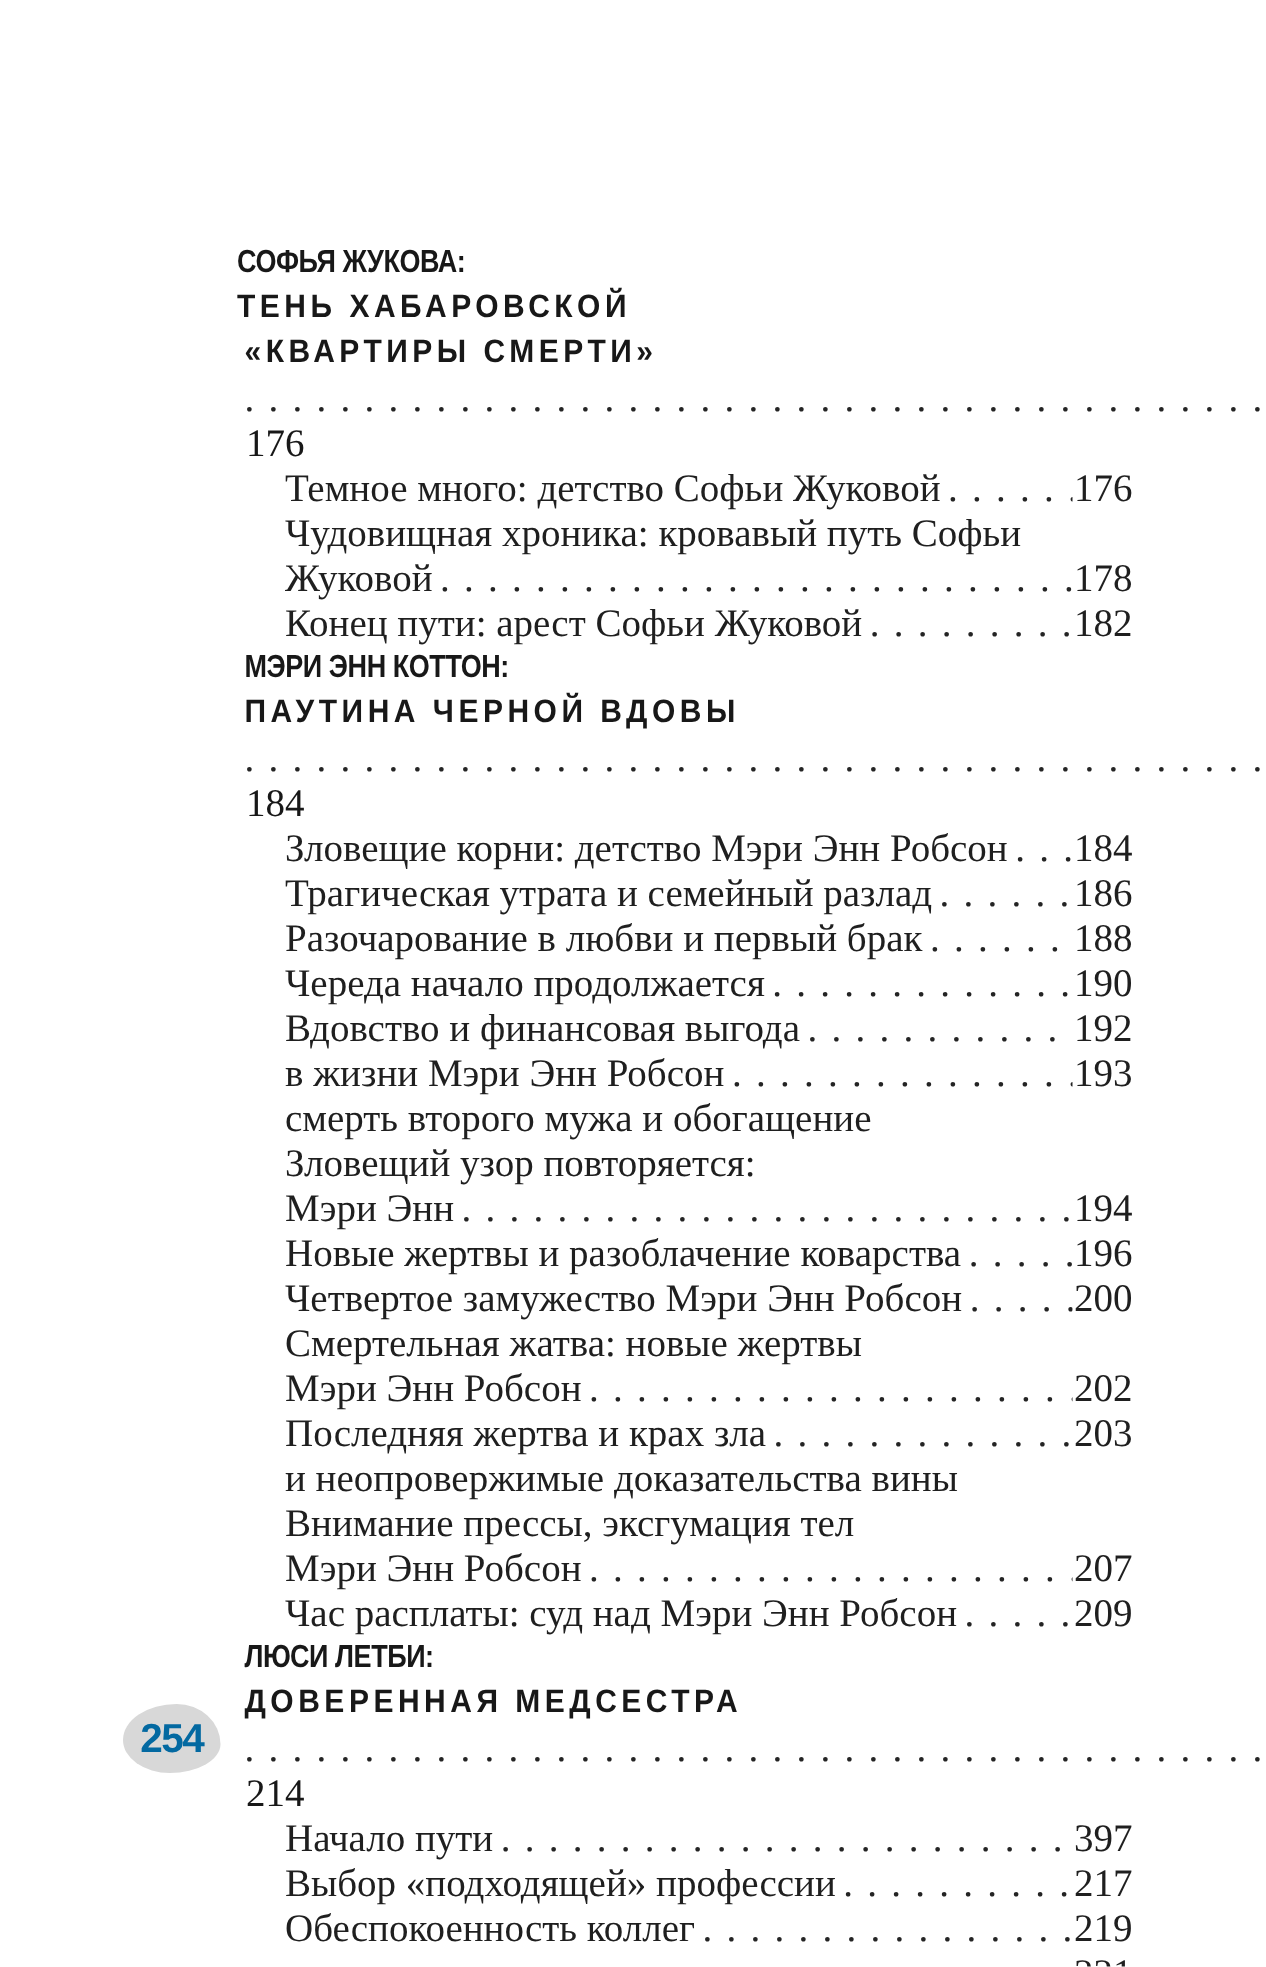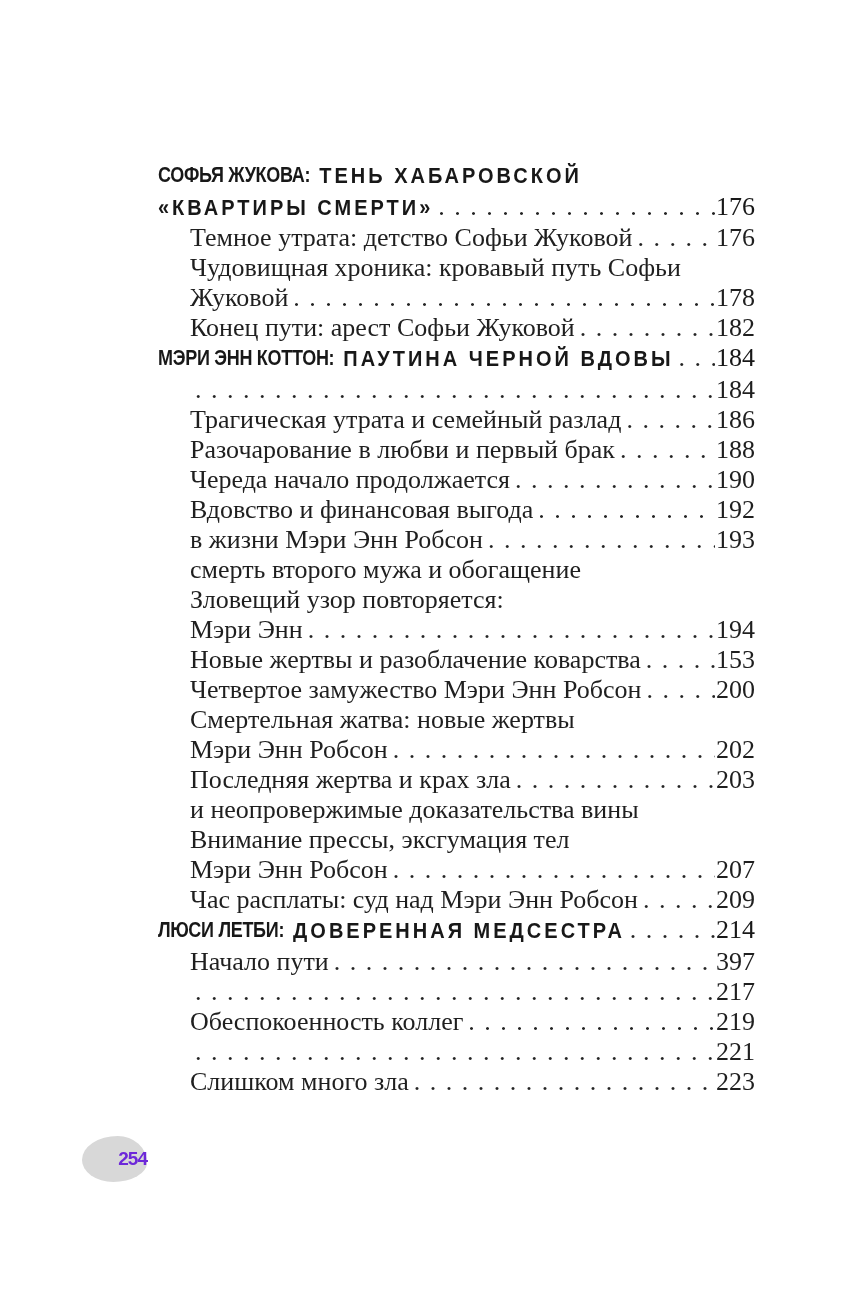--- a/index.html
+++ b/index.html
@@ -15,42 +15,42 @@
   .section + .section{}
   .row,.h-row{display:flex;align-items:baseline;}
   .text{white-space:nowrap;}
   .dots{
     flex:1;overflow:hidden;white-space:nowrap;
     margin-left:5px;letter-spacing:1.5px;color:#242424;
     min-width:0;
   }
   .pageref{white-space:nowrap;padding-left:1px;}
   
-  .h-row{font-family:"Liberation Sans", sans-serif;font-weight:700;color:#181818;}
+  .h-row{font-family:"Liberation Sans", sans-serif;font-weight:700;color:#181818;flex-direction:column;}
   .h-prefix{
     font-size:18px;letter-spacing:-0.3px;margin-right:9px;
     display:inline-block;transform:scaleY(1.18);transform-origin:left calc(100% - 4px);
     white-space:nowrap;
   }
   .h-title{
     font-size:20px;letter-spacing:3px;white-space:nowrap;
     display:inline-block;transform:scaleY(1.08);transform-origin:left calc(100% - 4px);
   }
   .h-row .dots,.h-row .pageref{
     font-family:"Liberation Serif", serif;font-weight:400;font-size:26px;
   }
   .entries{margin-left:32px;}
   
   .badge{
     position:absolute;left:82px;top:1136px;width:65px;height:46px;
     background:#d8d8d8;
     border-radius:55% 45% 52% 48% / 52% 58% 42% 48%;
-    display:flex;align-items:center;justify-content:flex-end;
+    display:flex;align-items:center;justify-content:center;
     font-family:"Liberation Sans", sans-serif;font-weight:700;
-    font-size:19px;letter-spacing:-1px;color:#6d28d9;
+    font-size:27px;letter-spacing:-1px;color:#0369a1;
   }
 </style>
 </head>
 <body>
 
 <div class="toc">
     <div class="section">
       <div class="heading">
         <div class="h-row">
           <span class="h-prefix">СОФЬЯ ЖУКОВА:</span>
@@ -58,21 +58,21 @@
         </div>
         <div class="h-row">
           <span class="h-title">«КВАРТИРЫ СМЕРТИ»</span>
           <span class="dots">. . . . . . . . . . . . . . . . . . . . . . . . . . . . . . . . . . . . . . . . . . . . . . . . . . . . . . . . . . . . . . . . . . . . . . . . . . . . . . . . . . . . . . . . . . </span>
           <span class="pageref">176</span>
         </div>
       </div>
       <div class="entries">
         <div class="entry">
           <div class="row">
-            <span class="text">Темное утрата: детство Софьи Жуковой</span>
+            <span class="text">Темное много: детство Софьи Жуковой</span>
             <span class="dots">. . . . . . . . . . . . . . . . . . . . . . . . . . . . . . . . . . . . . . . . . . . . . . . . . . . . . . . . . . . . . . . . . . . . . . . . . . . . . . . . . . . . . . . . . . </span>
             <span class="pageref">176</span>
           </div>
         </div>
         <div class="entry">
           <div class="row">
             <span class="text">Чудовищная хроника: кровавый путь Софьи</span>
           </div>
           <div class="row">
             <span class="text">Жуковой</span>
@@ -94,20 +94,21 @@
         <div class="h-row">
           <span class="h-prefix">МЭРИ ЭНН КОТТОН:</span>
           <span class="h-title">ПАУТИНА ЧЕРНОЙ ВДОВЫ</span>
           <span class="dots">. . . . . . . . . . . . . . . . . . . . . . . . . . . . . . . . . . . . . . . . . . . . . . . . . . . . . . . . . . . . . . . . . . . . . . . . . . . . . . . . . . . . . . . . . . </span>
           <span class="pageref">184</span>
         </div>
       </div>
       <div class="entries">
         <div class="entry">
           <div class="row">
+            <span class="text">Зловещие корни: детство Мэри Энн Робсон</span>
             <span class="dots">. . . . . . . . . . . . . . . . . . . . . . . . . . . . . . . . . . . . . . . . . . . . . . . . . . . . . . . . . . . . . . . . . . . . . . . . . . . . . . . . . . . . . . . . . . </span>
             <span class="pageref">184</span>
           </div>
         </div>
         <div class="entry">
           <div class="row">
             <span class="text">Трагическая утрата и семейный разлад</span>
             <span class="dots">. . . . . . . . . . . . . . . . . . . . . . . . . . . . . . . . . . . . . . . . . . . . . . . . . . . . . . . . . . . . . . . . . . . . . . . . . . . . . . . . . . . . . . . . . . </span>
             <span class="pageref">186</span>
           </div>
@@ -150,21 +151,21 @@
           <div class="row">
             <span class="text">Мэри Энн</span>
             <span class="dots">. . . . . . . . . . . . . . . . . . . . . . . . . . . . . . . . . . . . . . . . . . . . . . . . . . . . . . . . . . . . . . . . . . . . . . . . . . . . . . . . . . . . . . . . . . </span>
             <span class="pageref">194</span>
           </div>
         </div>
         <div class="entry">
           <div class="row">
             <span class="text">Новые жертвы и разоблачение коварства</span>
             <span class="dots">. . . . . . . . . . . . . . . . . . . . . . . . . . . . . . . . . . . . . . . . . . . . . . . . . . . . . . . . . . . . . . . . . . . . . . . . . . . . . . . . . . . . . . . . . . </span>
-            <span class="pageref">153</span>
+            <span class="pageref">196</span>
           </div>
         </div>
         <div class="entry">
           <div class="row">
             <span class="text">Четвертое замужество Мэри Энн Робсон</span>
             <span class="dots">. . . . . . . . . . . . . . . . . . . . . . . . . . . . . . . . . . . . . . . . . . . . . . . . . . . . . . . . . . . . . . . . . . . . . . . . . . . . . . . . . . . . . . . . . . </span>
             <span class="pageref">200</span>
           </div>
         </div>
         <div class="entry">
@@ -218,20 +219,21 @@
       <div class="entries">
         <div class="entry">
           <div class="row">
             <span class="text">Начало пути</span>
             <span class="dots">. . . . . . . . . . . . . . . . . . . . . . . . . . . . . . . . . . . . . . . . . . . . . . . . . . . . . . . . . . . . . . . . . . . . . . . . . . . . . . . . . . . . . . . . . . </span>
             <span class="pageref">397</span>
           </div>
         </div>
         <div class="entry">
           <div class="row">
+            <span class="text">Выбор «подходящей» профессии</span>
             <span class="dots">. . . . . . . . . . . . . . . . . . . . . . . . . . . . . . . . . . . . . . . . . . . . . . . . . . . . . . . . . . . . . . . . . . . . . . . . . . . . . . . . . . . . . . . . . . </span>
             <span class="pageref">217</span>
           </div>
         </div>
         <div class="entry">
           <div class="row">
             <span class="text">Обеспокоенность коллег</span>
             <span class="dots">. . . . . . . . . . . . . . . . . . . . . . . . . . . . . . . . . . . . . . . . . . . . . . . . . . . . . . . . . . . . . . . . . . . . . . . . . . . . . . . . . . . . . . . . . . </span>
             <span class="pageref">219</span>
           </div>

